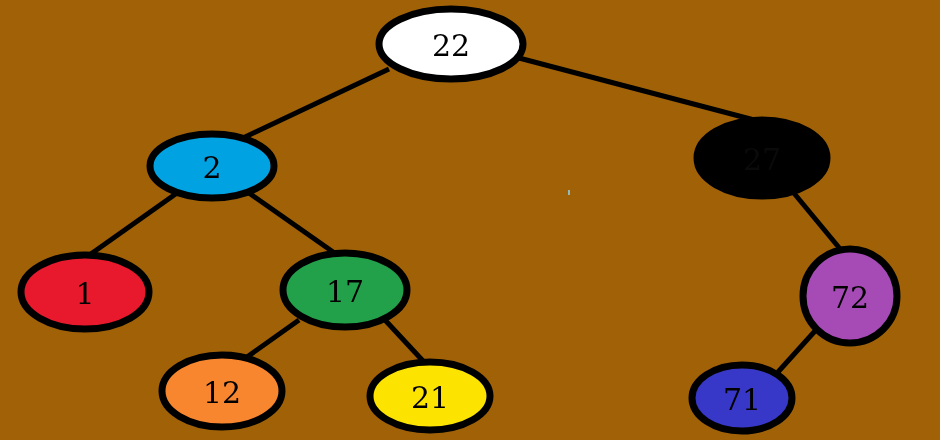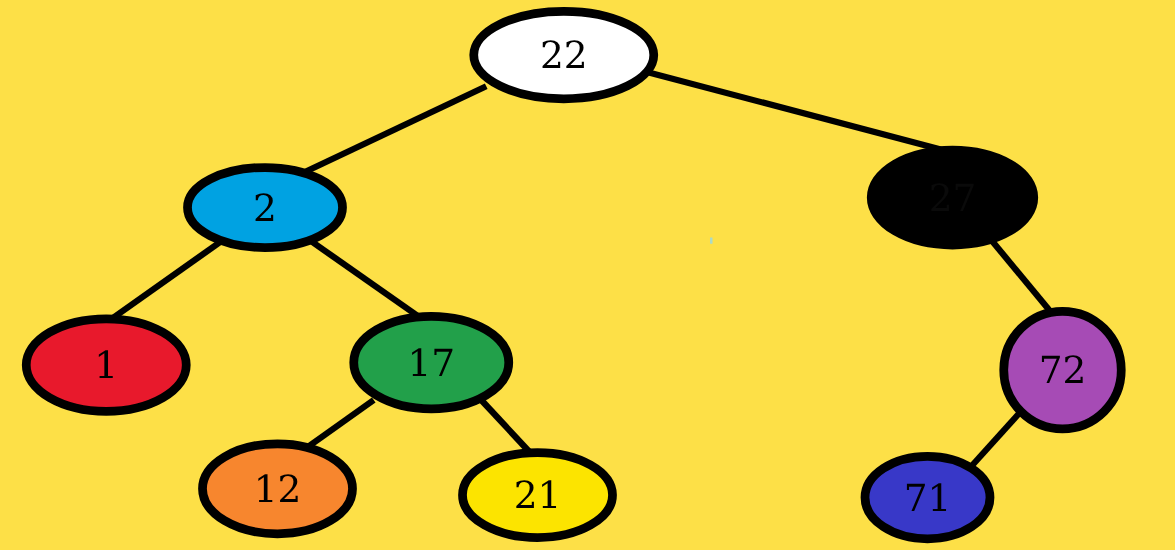--- a/index.html
+++ b/index.html
@@ -5,21 +5,21 @@
 <style>
   html, body {
     margin: 0;
     padding: 0;
     background: #ffffff;
   }
   #canvas {
     position: relative;
     width: 940px;
     height: 440px;
-    background: #fde047;
+    background: #a16207;
     overflow: hidden;
     font-family: "DejaVu Serif", "Liberation Serif", serif;
   }
   #tree-svg {
     position: absolute;
     left: 0;
     top: 0;
     width: 940px;
     height: 440px;
     display: block;

